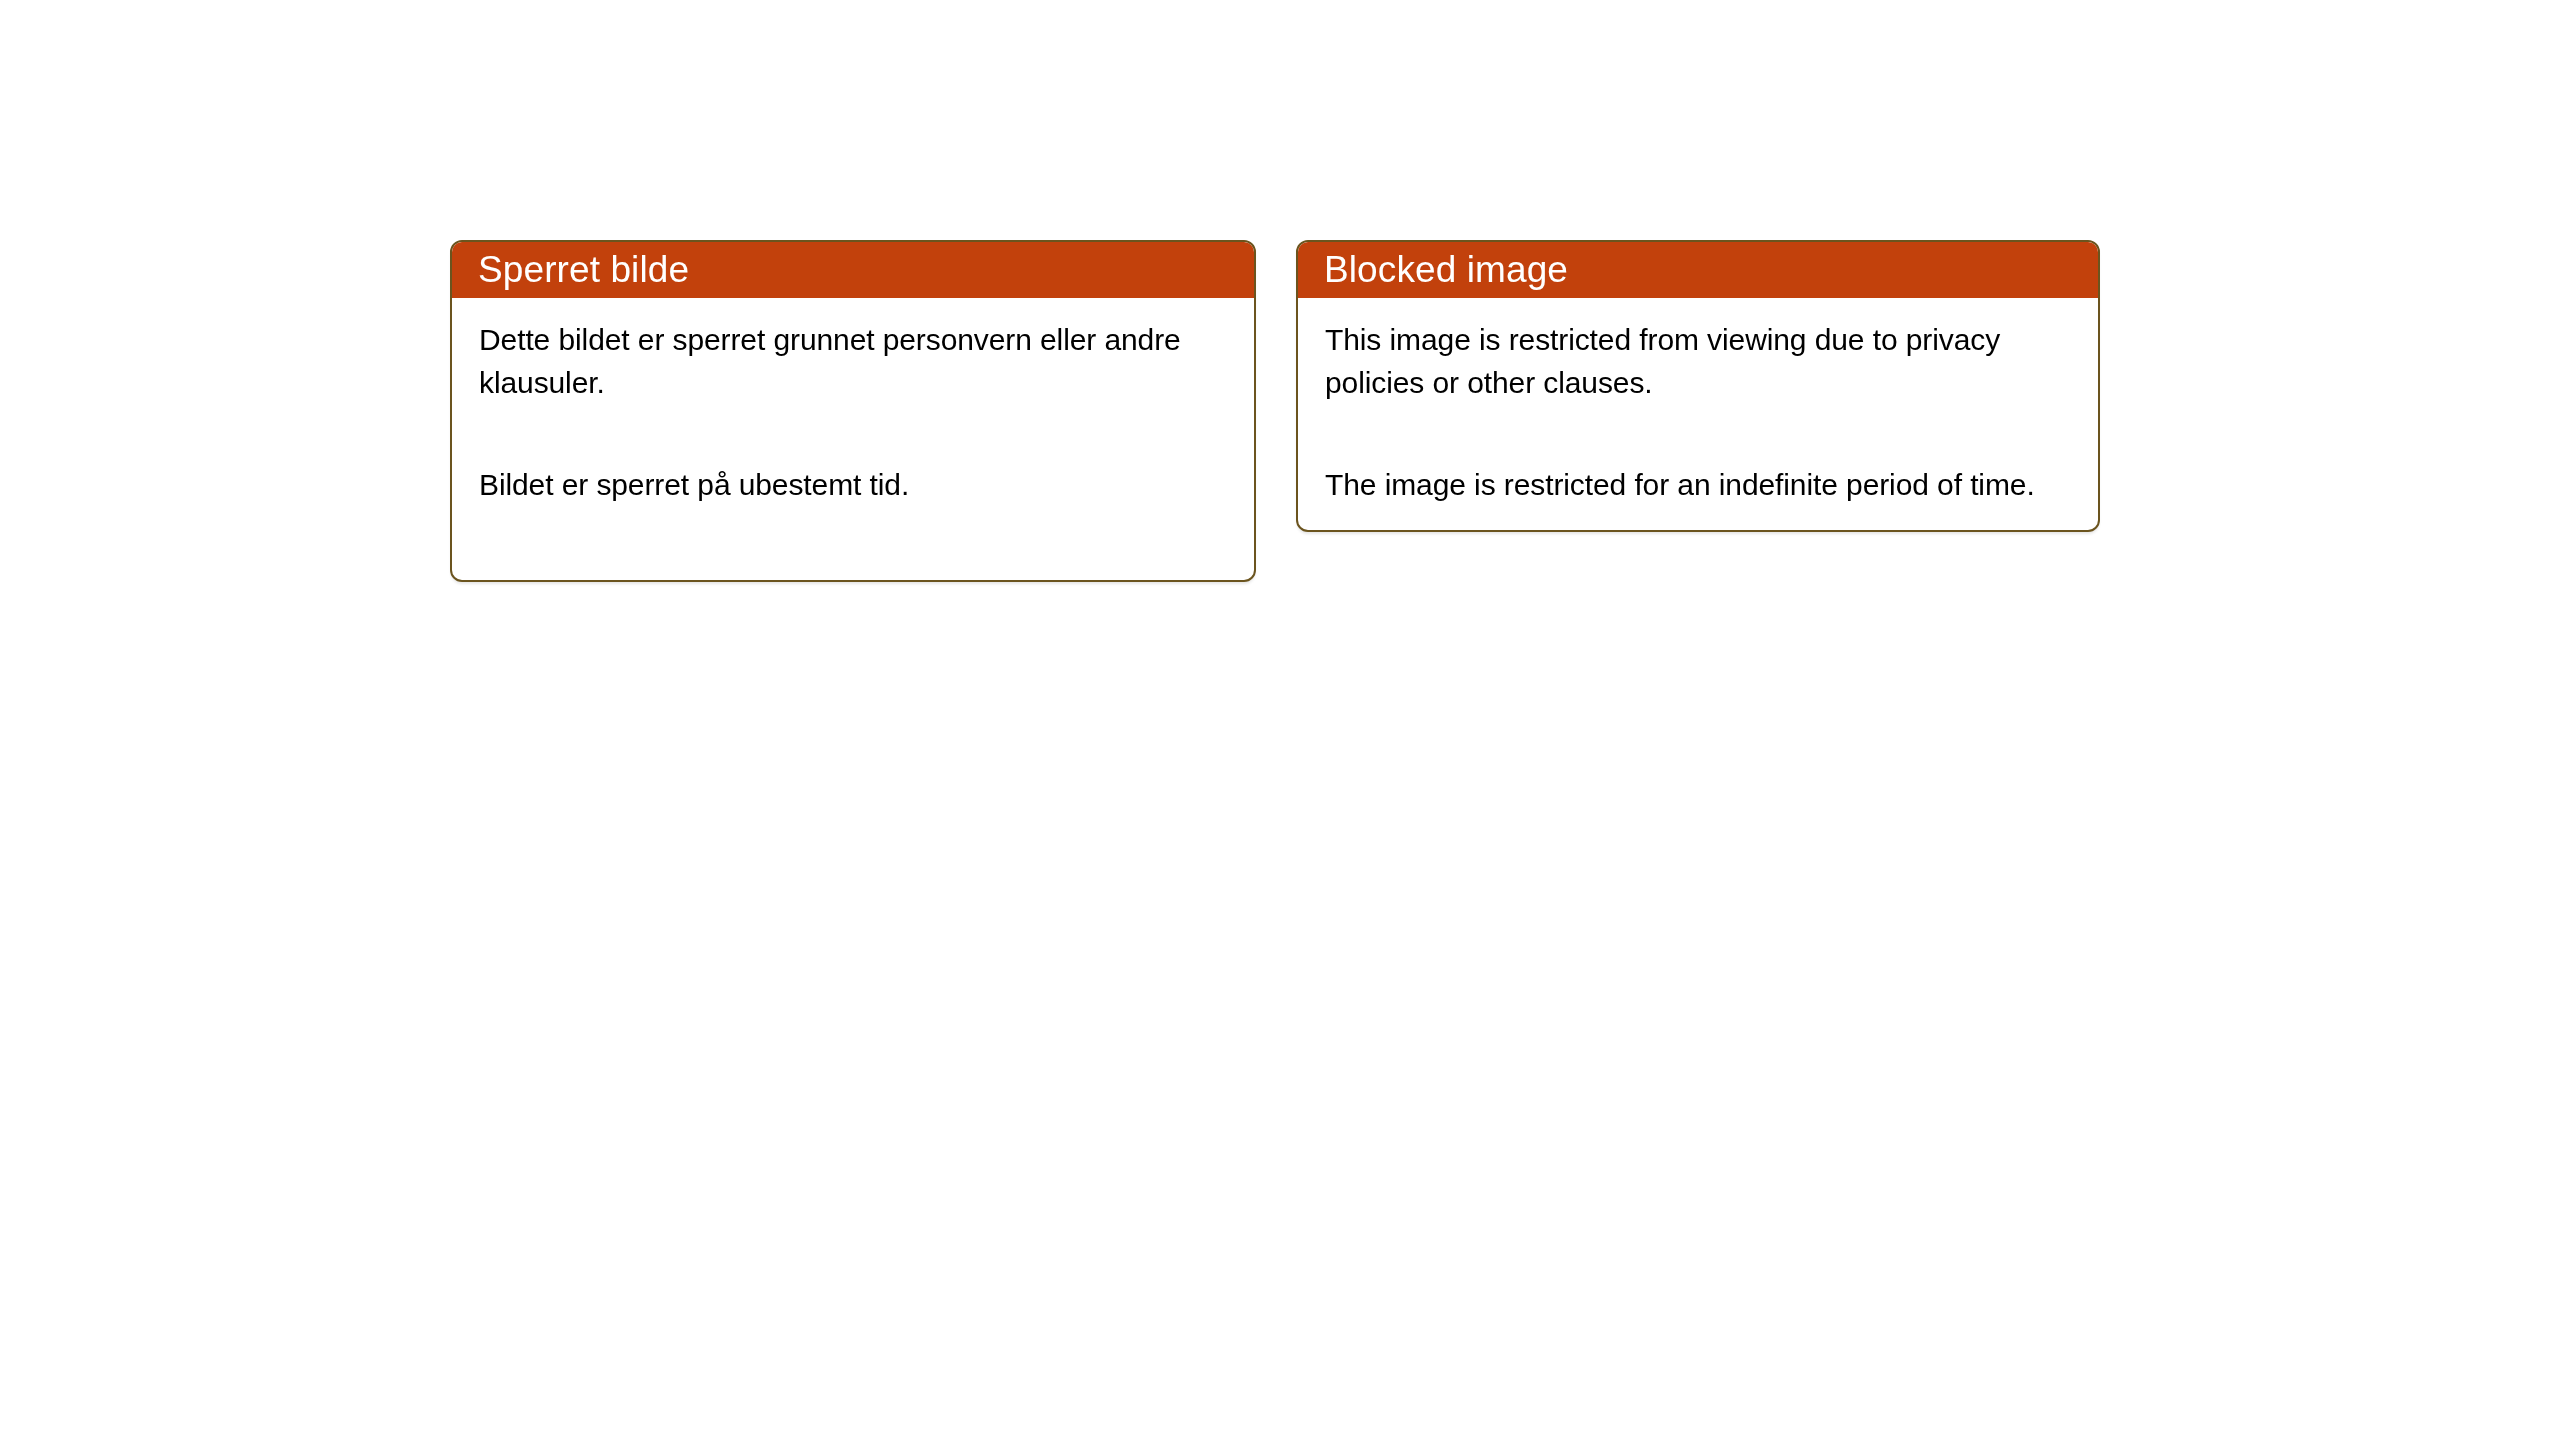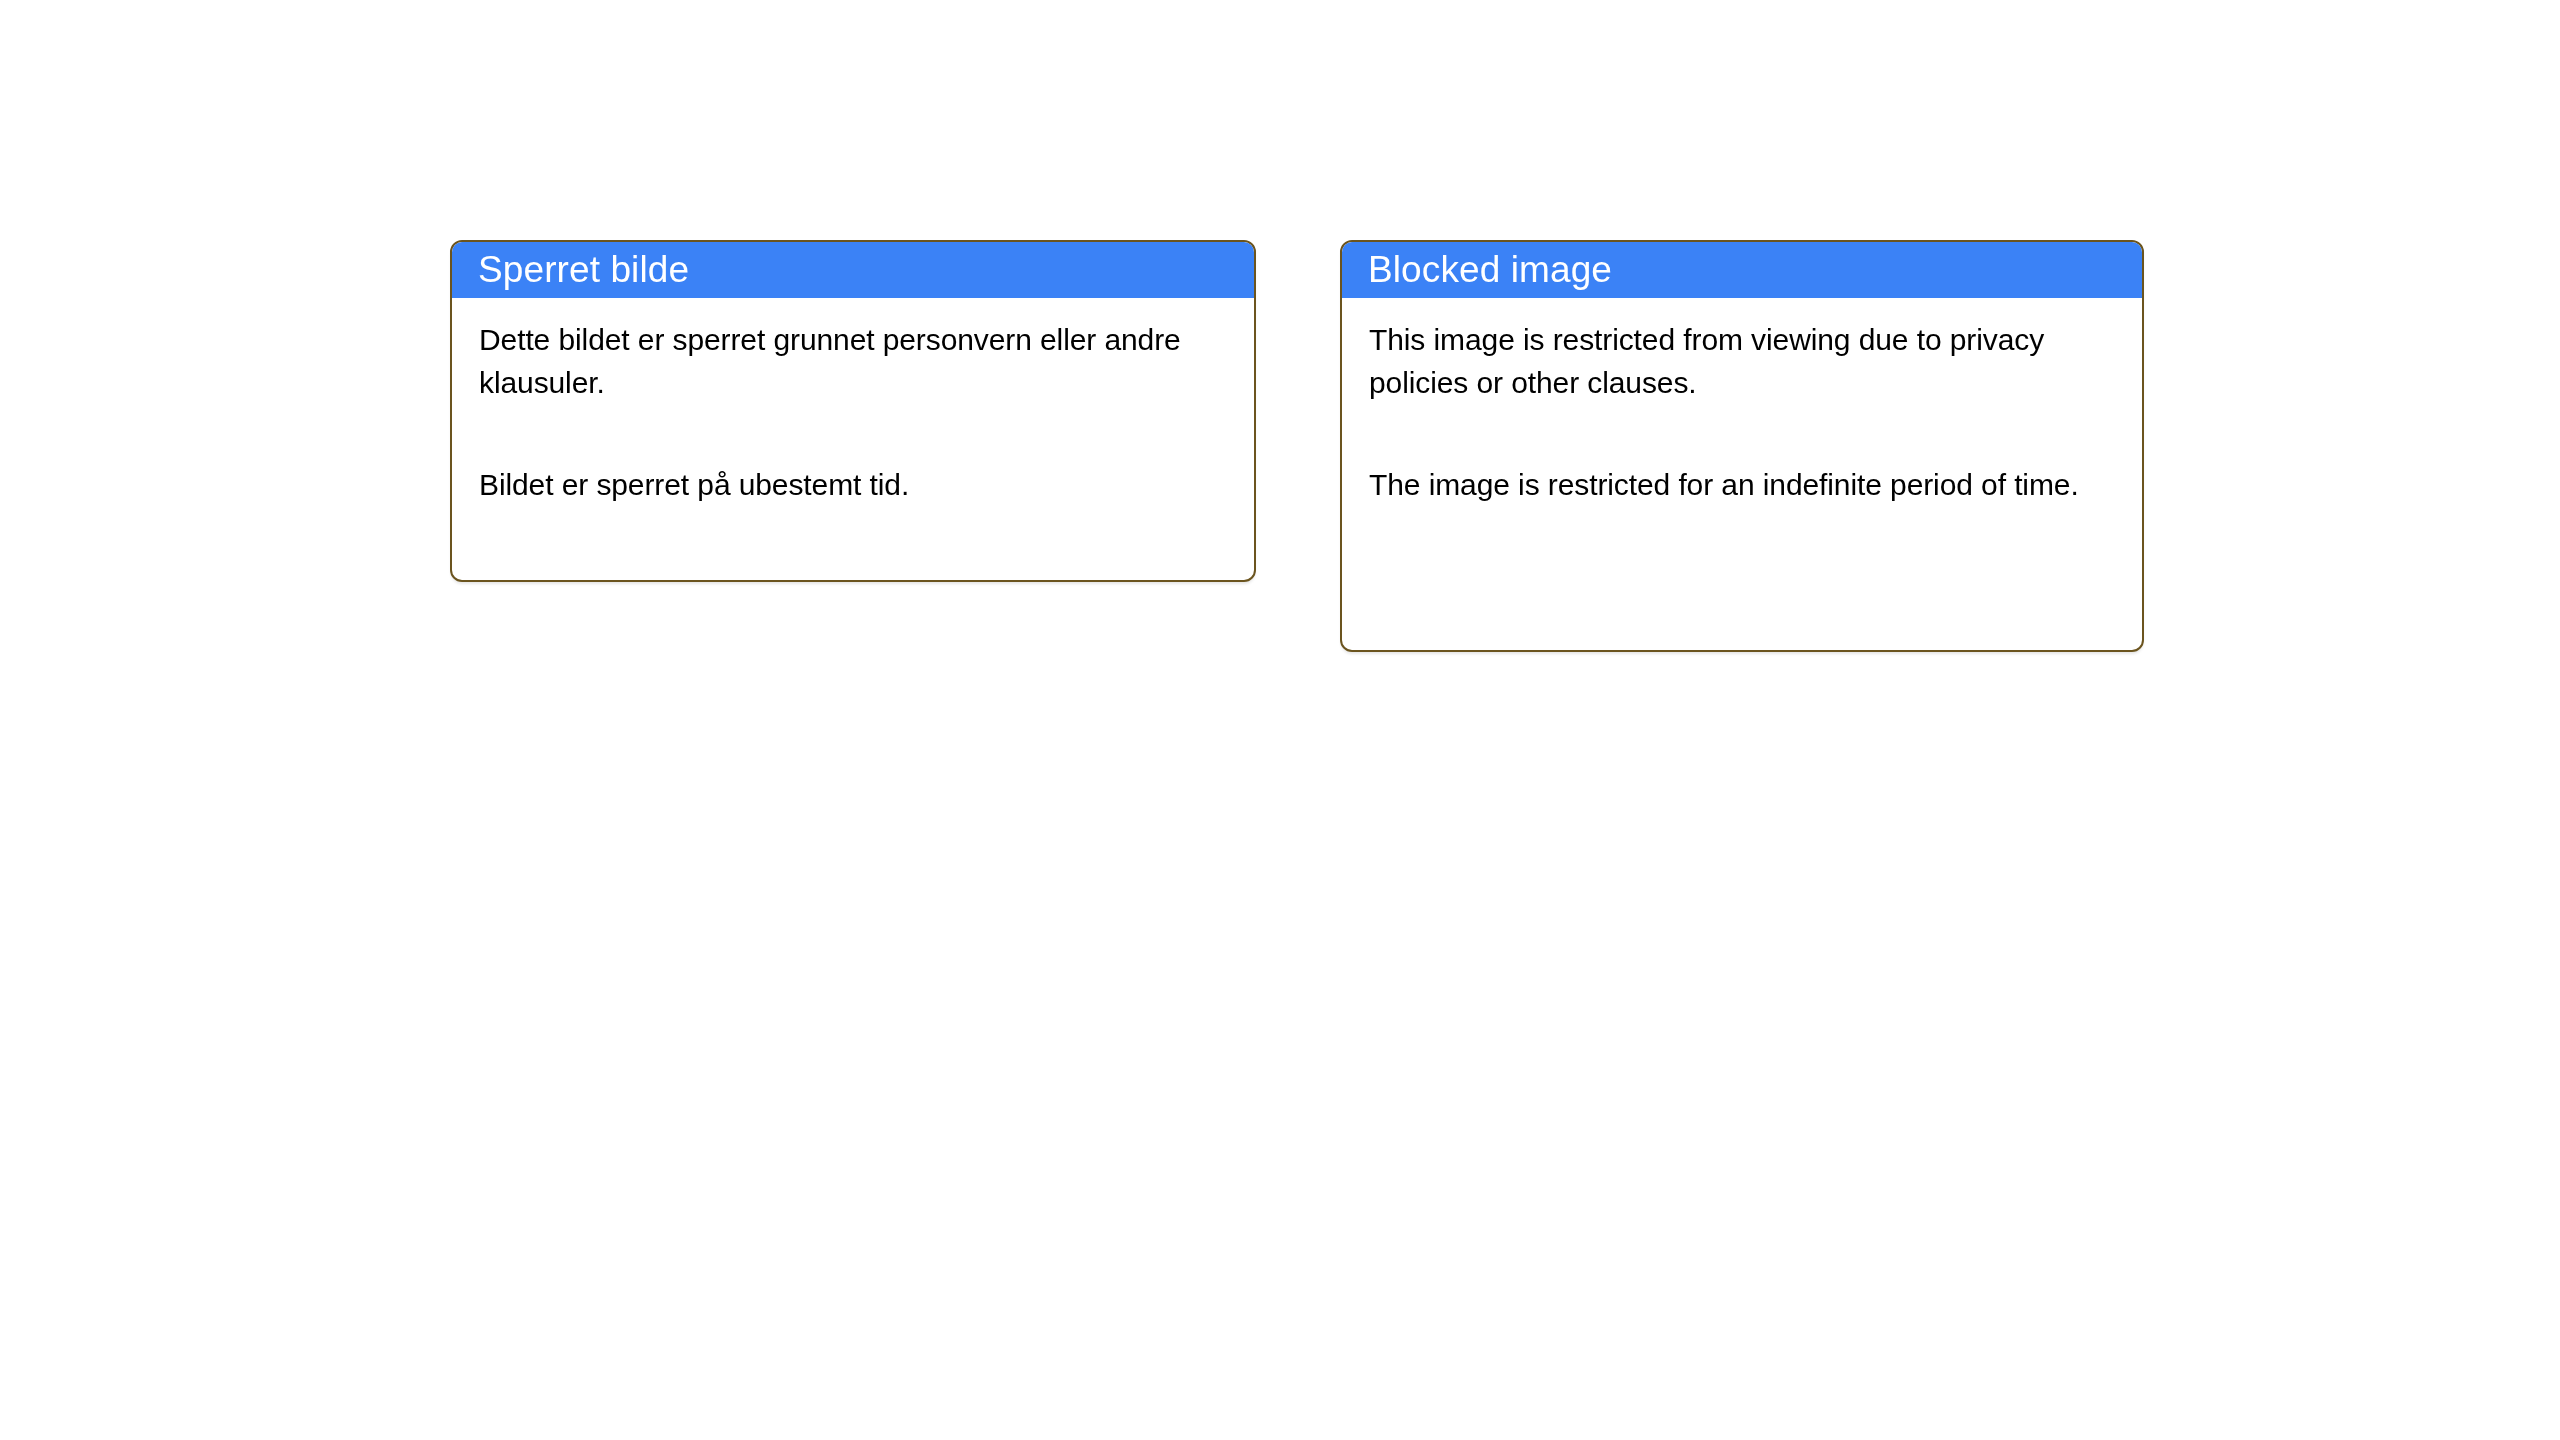--- a/index.html
+++ b/index.html
@@ -33,29 +33,29 @@
     overflow: hidden;
   }
 
   .card-left {
     left: 450px;
     width: 806px;
     height: 342px;
   }
 
   .card-right {
-    left: 1340px;
+    left: 1296px;
     width: 804px;
-    height: 412px;
+    height: 292px;
   }
 
   
   .card-header {
     height: 56px;
-    background: #3b82f6;
+    background: #c2410c;
     border-radius: 9px 9px 0 0;
     display: flex;
     align-items: center;
     padding: 0 0 0 26px;
     box-sizing: border-box;
   }
 
   .card-header-title {
     color: #ffffff;
     font-size: 37px;

